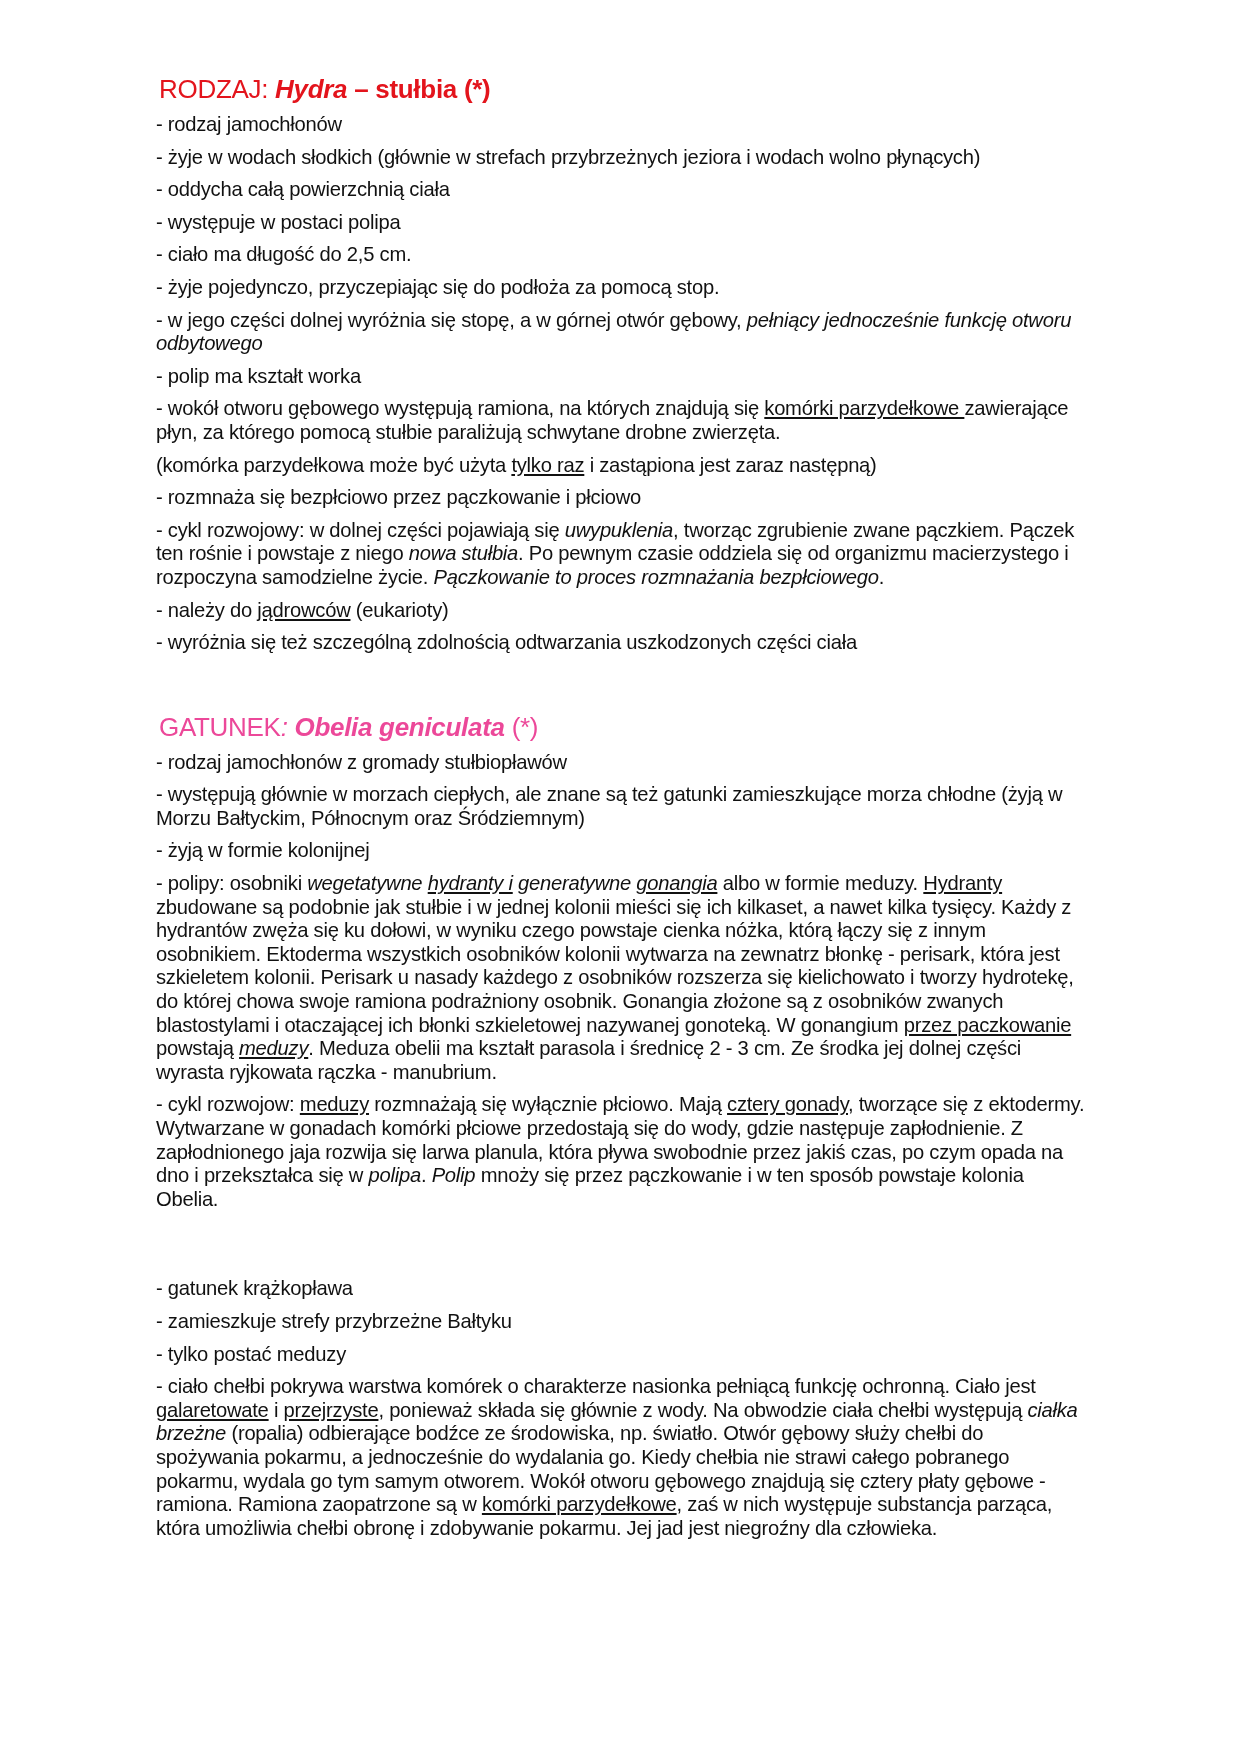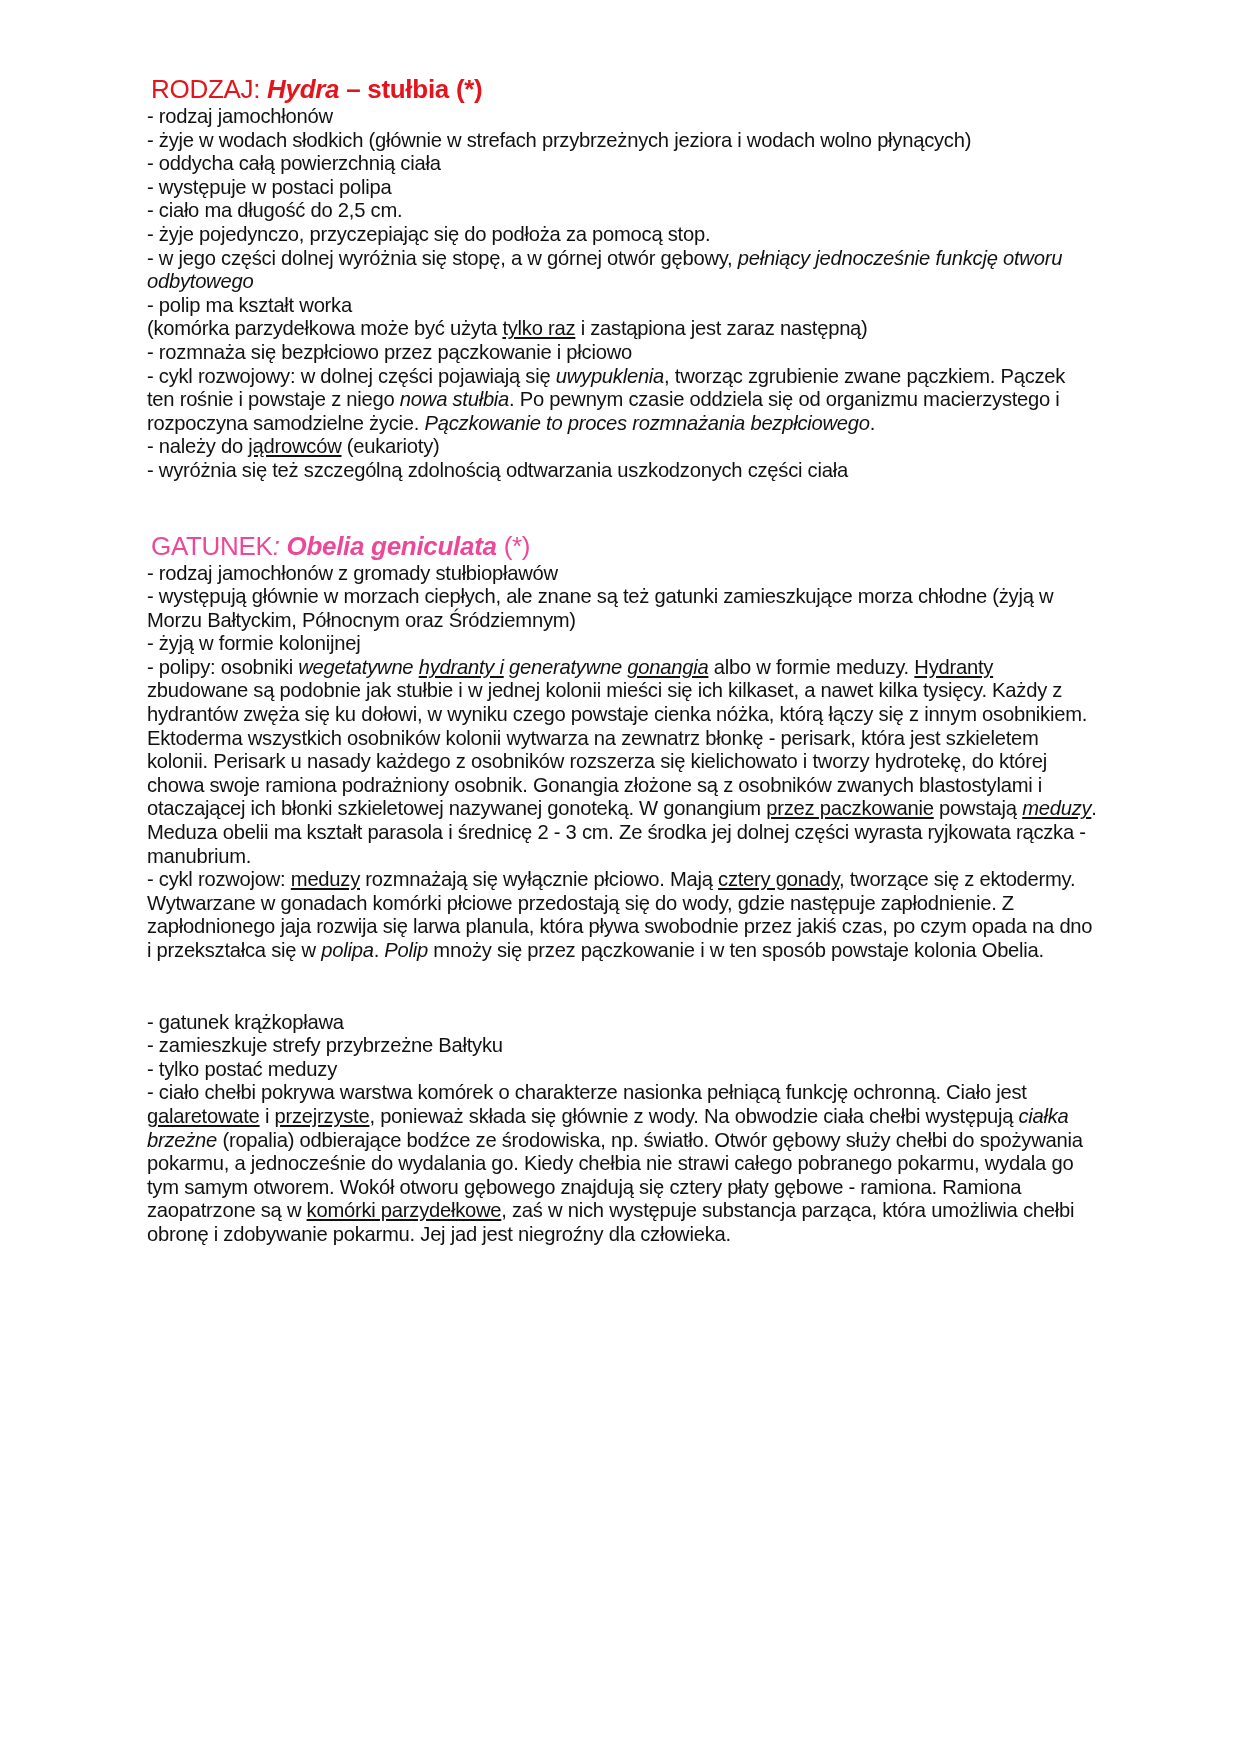--- a/index.html
+++ b/index.html
@@ -4,46 +4,47 @@
 <style>
   html, body { margin: 0; padding: 0; background: #ffffff; }
   body { width: 1240px; height: 1754px; position: relative; overflow: hidden; }
   .page {
     position: absolute; left: 147px; top: 74px; width: 950px;
     font-family: "Liberation Sans", sans-serif; color: #111111;
     font-size: 20.2px; line-height: 23.6px; letter-spacing: -0.25px;
   }
   .section { margin: 0; }
   .heading {
-    font-size: 26px; line-height: 30px; color: #e3141c; margin: 0 0 1px 4px;
+    font-size: 26px; line-height: 30px; color: #e3141c; margin: 0 0 1px 12px;
     font-weight: normal; letter-spacing: -0.3px;
   }
   .heading .hb { font-weight: bold; }
   .heading .hi { font-style: italic; font-weight: bold; }
-  .para { margin: 0; }
+  .para { margin: 9px; }
   .b { font-weight: normal; }
   .i { font-style: italic; }
   .u { text-decoration: underline; text-underline-offset: 2px; }
   .gap { height: 48px; }
 </style>
 </head>
 <body>
 
 <div class="page">
   <div class="section">
     <h2 class="heading" style="color: rgb(227, 20, 28);"><span>RODZAJ: </span><span class="hi">Hydra</span><span class="hb"> – stułbia (*)</span></h2>
     <div class="body">
         <p class="para"><span>- rodzaj jamochłonów</span></p>
         <p class="para"><span>- żyje w </span><span class="b">wodach słodkich</span><span>  (głównie w strefach przybrzeżnych jeziora i wodach wolno płynących)</span></p>
         <p class="para"><span>- oddycha całą powierzchnią ciała</span></p>
         <p class="para"><span>- występuje w postaci </span><span class="b">polipa</span></p>
         <p class="para"><span>- ciało ma długość do 2,5 cm.</span></p>
         <p class="para"><span>- </span><span class="b">żyje pojedynczo</span><span>, przyczepiając się do podłoża za pomocą stop.</span></p>
         <p class="para"><span>- w jego części dolnej wyróżnia się </span><span class="b">stopę</span><span>, a w górnej </span><span class="b">otwór gębowy</span><span>, </span><span class="i">pełniący jednocześnie funkcję otworu odbytowego</span></p>
         <p class="para"><span>- polip ma kształt worka</span></p>
+        <p class="para"><span>- wokół otworu gębowego występują </span><span class="b">ramiona</span><span>, na których znajdują się </span><span class="u">komórki parzydełkowe </span><span>zawierające płyn, za którego pomocą stułbie paraliżują schwytane drobne zwierzęta.</span></p>
         <p class="para"><span>(komórka parzydełkowa może być użyta </span><span class="u">tylko raz</span><span> i zastąpiona jest zaraz następną)</span></p>
         <p class="para"><span>- rozmnaża się </span><span class="b">bezpłciowo przez pączkowanie i płciowo</span></p>
         <p class="para"><span>- cykl rozwojowy: w dolnej części pojawiają się </span><span class="i">uwypuklenia</span><span>, tworząc zgrubienie zwane </span><span class="b">pączkiem</span><span>. Pączek ten rośnie i powstaje z niego </span><span class="i">nowa stułbia</span><span>. Po pewnym czasie oddziela się od organizmu macierzystego i rozpoczyna samodzielne życie. </span><span class="i">Pączkowanie to proces rozmnażania bezpłciowego</span><span>.</span></p>
         <p class="para"><span>- należy do </span><span class="u">jądrowców</span><span> (eukarioty)</span></p>
         <p class="para"><span>- wyróżnia się też szczególną zdolnością </span><span class="b">odtwarzania uszkodzonych części ciała</span></p>
       </div>
   </div>
   <div class="gap"></div>
   <div class="section">
     <h2 class="heading" style="color: #ec4899;"><span>GATUNEK</span><span class="i">: </span><span class="hi">Obelia geniculata</span><span> (*)</span></h2>

